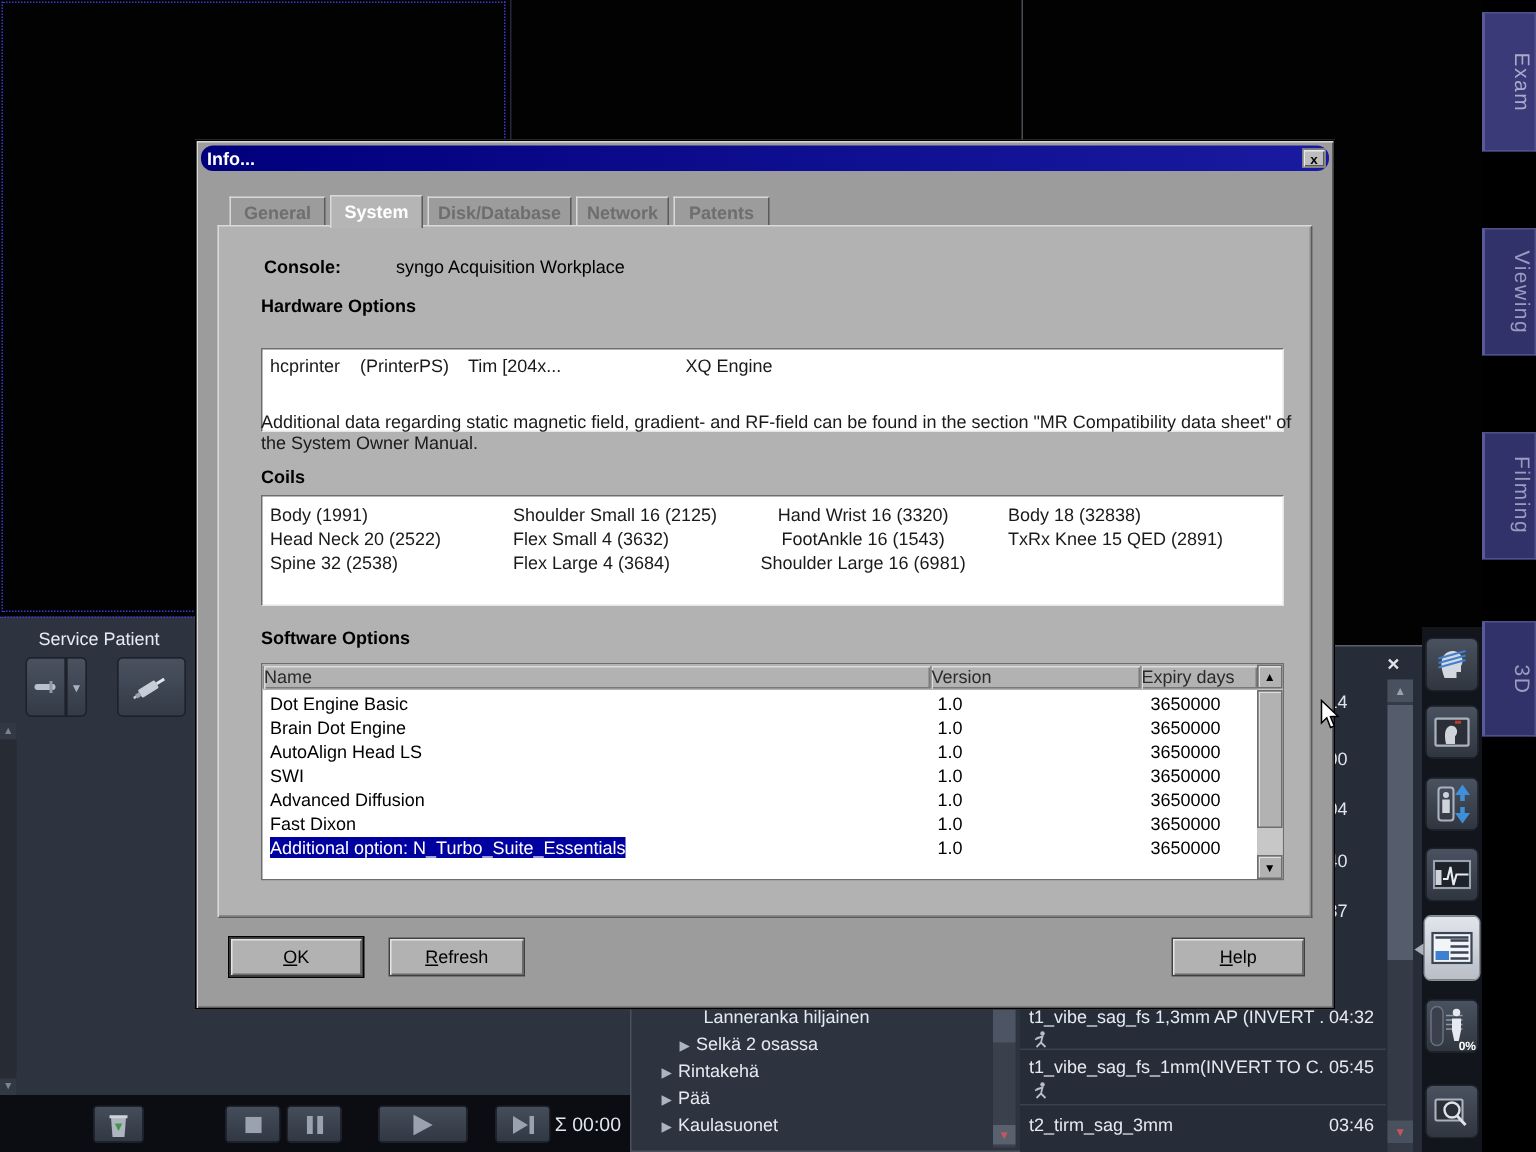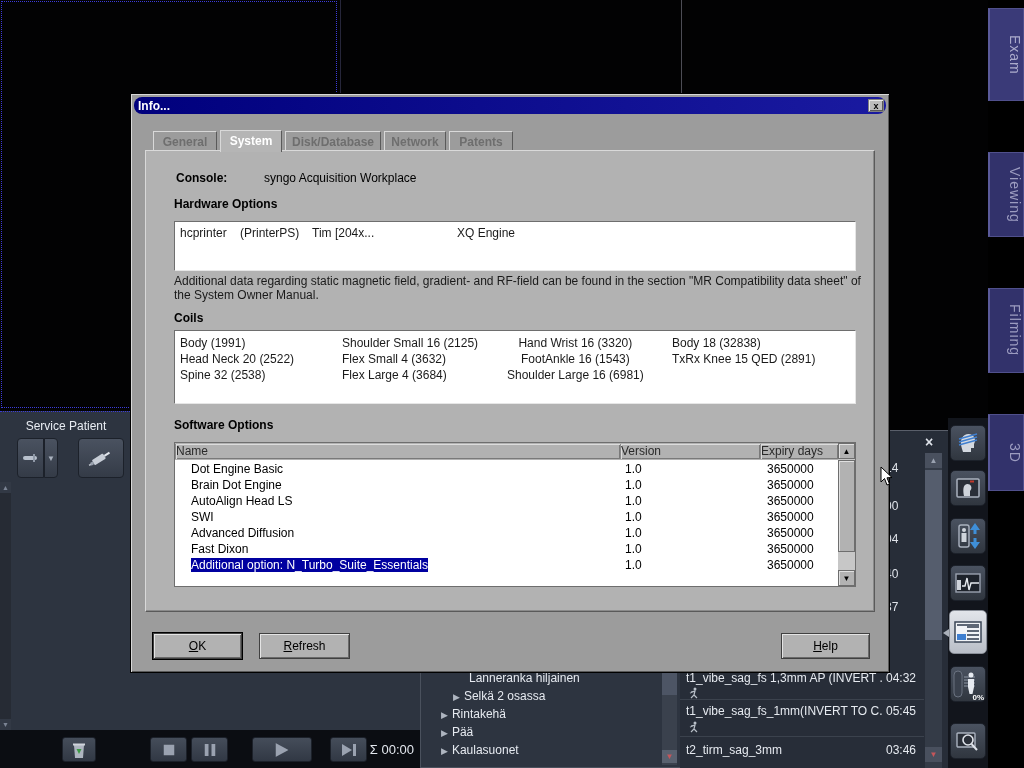--- a/index.html
+++ b/index.html
@@ -111,34 +111,34 @@
   .coil-col { position:absolute; top:4px; font-size:12px; color:#1a1a1a; line-height:16px; }
   .note { position:absolute; left:28px; top:123px; width:692px; font-size:12px; color:#1a1a1a; line-height:14px; }
 
   .sw-table { position:absolute; left:28px; top:291px; width:682px; height:145px; background:#fff;
               border:1px solid #6e6e6e; }
   .sw-head { position:absolute; left:0; top:0; width:663px; height:17px; background:#b2b2b2; }
   .sw-hcell { position:absolute; top:1px; font-size:12px; color:#2a2a2a; 
               border-left:1px solid #8a8a8a; height:15px;
               box-shadow:inset 1px 1px 0 #dcdcdc, inset -1px -1px 0 #7a7a7a; }
   .sw-row { position:absolute; left:0; width:663px; height:16px; font-size:12px; color:#000; }
-  .sw-name { position:absolute; left:16px; top:1px; white-space:nowrap; }
+  .sw-name { position:absolute; left:5px; top:1px; white-space:nowrap; }
   .sw-name.selected { background:#0000a0; color:#fff; }
   .sw-ver { position:absolute; left:450px; top:1px; }
   .sw-exp { position:absolute; left:592px; top:1px; }
   .sw-scroll { position:absolute; right:0; top:0; width:17px; height:143px; background:#c7c7c7; }
   .sb-btn { position:absolute; left:0; width:17px; height:16px; background:#b2b2b2;
             border:1px solid #6e6e6e; box-shadow:inset 1px 1px 0 #e0e0e0;
             font-size:8px; color:#000; text-align:center; line-height:15px; }
   .sb-thumb { position:absolute; left:0; top:17px; width:17px; height:92px; background:#b2b2b2;
               border:1px solid #6e6e6e; box-shadow:inset 1px 1px 0 #e0e0e0; }
 
   .win-btn { position:absolute; top:531px; height:26px; background:#b2b2b2; font-size:12px; color:#000;
              border:1px solid #404040; box-shadow:inset 1px 1px 0 #e4e4e4, inset -1px -1px 0 #6a6a6a;
-             text-align:center;margin-top:8px; }
+             text-align:center; }
   .win-btn .lbl { display:block; line-height:24px; }
   .win-btn .lbl::first-letter { text-decoration:underline; }
   .win-btn.default { outline:1px solid #000; }
 
   
   .cursor { position:absolute; left:880px; top:466px; z-index:50; }
 </style>
 </head>
 <body>
 
@@ -342,21 +342,21 @@
     <div class="tab active" style="left:89px; width:62px;">System</div>
     <div class="tab" style="left:154px; width:96px;">Disk/Database</div>
     <div class="tab" style="left:253px; width:62px;">Network</div>
     <div class="tab" style="left:318px; width:64px;">Patents</div>
 
     <div class="tab-panel">
       <span class="dlg-label bold" style="left:30px; top:20px;">Console:</span>
       <span class="dlg-label" style="left:118px; top:20px;">syngo Acquisition Workplace</span>
 
       <span class="dlg-label bold" style="left:28px; top:46px;">Hardware Options</span>
-      <div class="white-box" style="top:70px; height:50px;">
+      <div class="white-box" style="top:81px; height:56px;">
         <span class="hw-item" style="left:5px;">hcprinter</span>
         <span class="hw-item" style="left:65px;">(PrinterPS)</span>
         <span class="hw-item" style="left:137px;">Tim [204x...</span>
         <span class="hw-item" style="left:282px;">XQ Engine</span>
       </div>
 
       <div class="note">Additional data regarding static magnetic field, gradient- and RF-field can be found in the section "MR Compatibility data sheet" of the System Owner Manual.</div>
 
       <span class="dlg-label bold" style="left:28px; top:160px;">Coils</span>
       <div class="white-box" style="top:179px; height:74px;">

